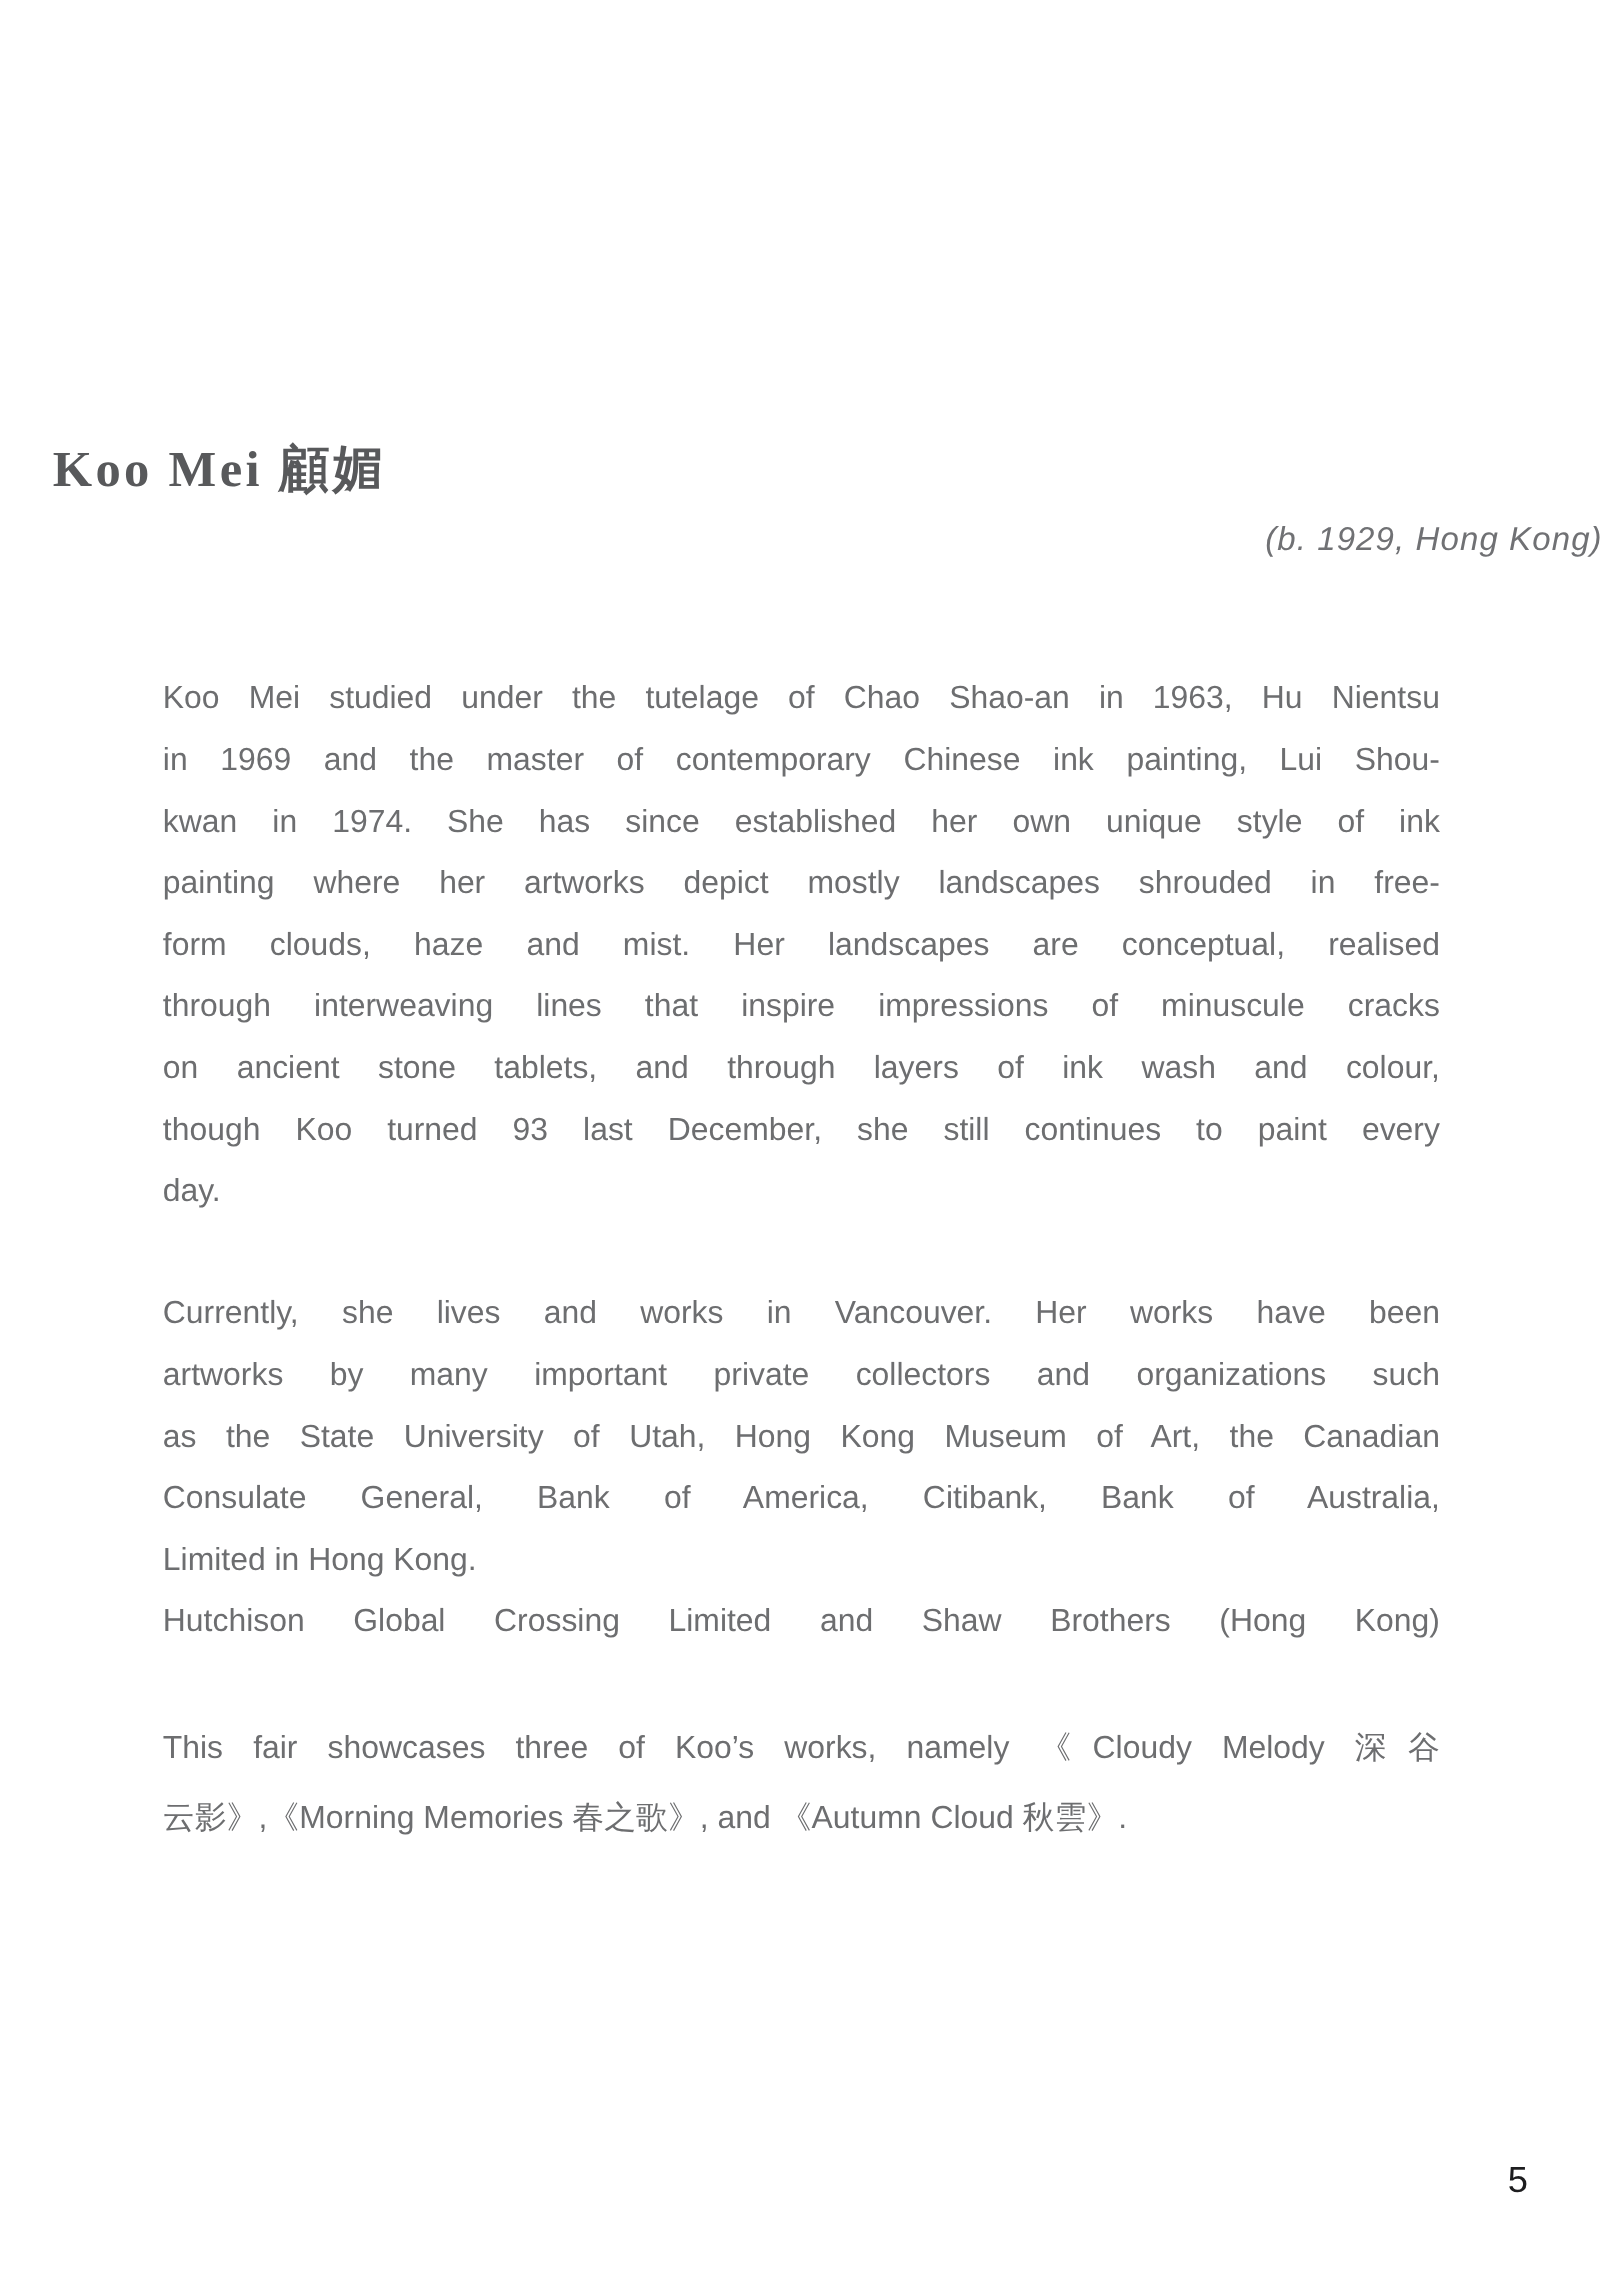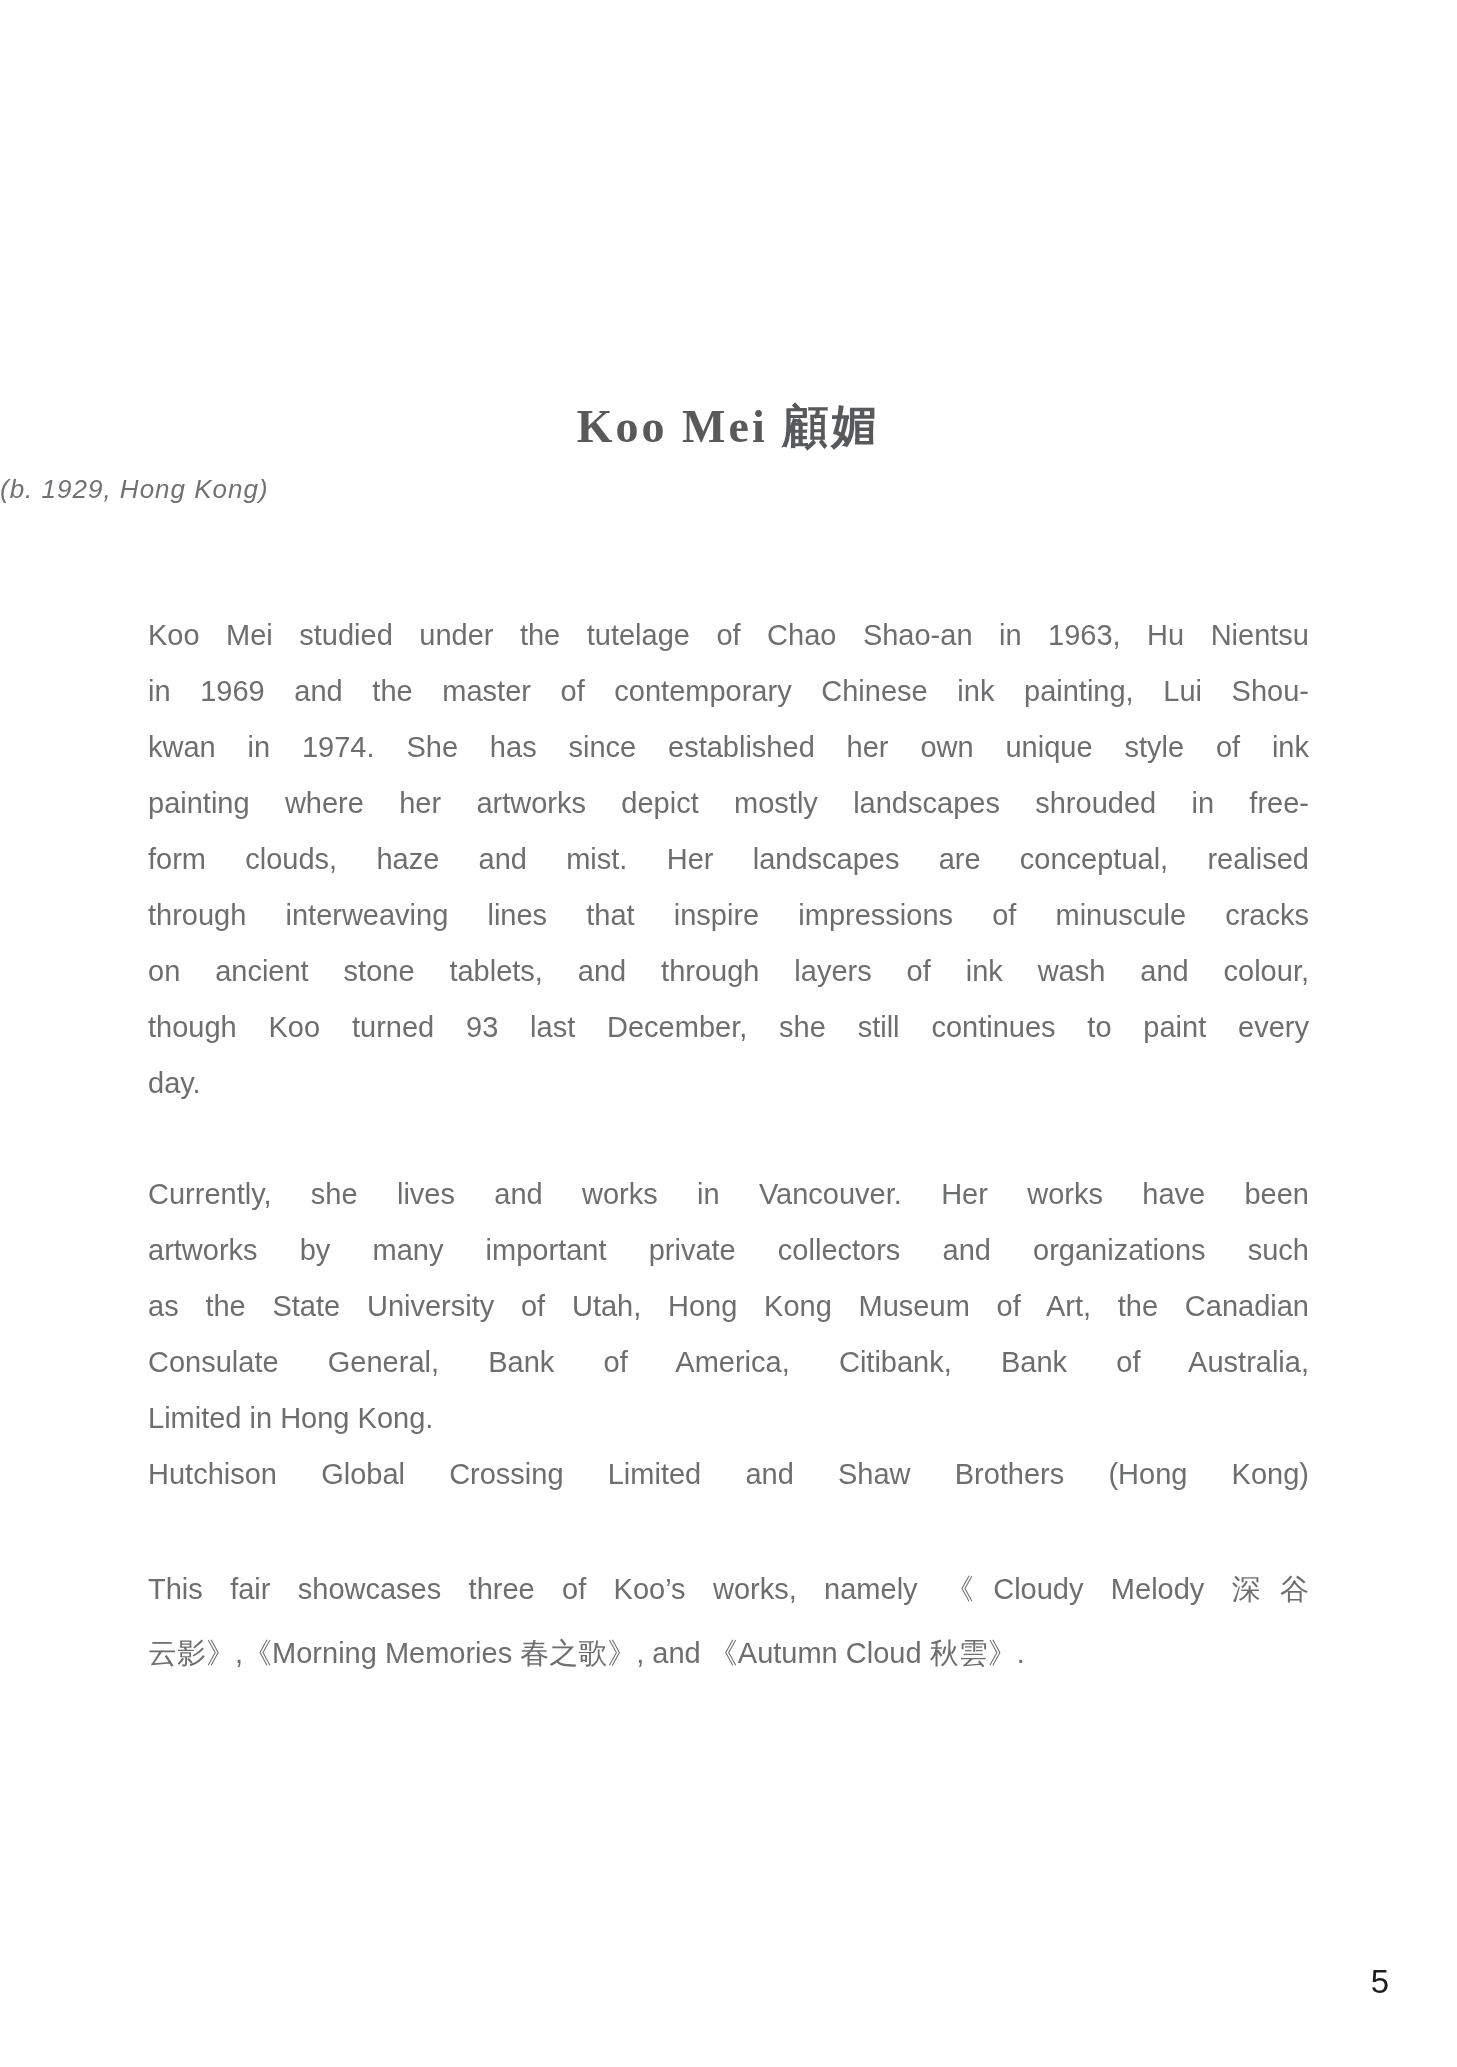--- a/index.html
+++ b/index.html
@@ -21,35 +21,36 @@
     position: relative;
     width: 1457px;
     height: 2067px;
     background: var(--bg);
   }
   .title {
     position: absolute;
     top: 396px;
     left: 0;
     width: 100%;
-    text-align: center;
+    text-align: left;
     font-family: "Liberation Serif", "DejaVu Serif", serif;
     font-weight: 700;
     font-size: 46px;
     letter-spacing: 3px;
     color: var(--title-color);
+    padding-left: 48px;
   }
   .subtitle {
     position: absolute;
     top: 474px;
     left: 0;
     width: 100%;
-    text-align: left;
+    text-align: right;
     font-style: italic;
-    font-size: 26px;
+    font-size: 30px;
     letter-spacing: 1px;
     color: var(--subtitle-color);
   }
   .body-copy {
     position: absolute;
     top: 607px;
     left: 148px;
     width: 1161px;
     font-size: 29px;
     color: var(--body-color);

